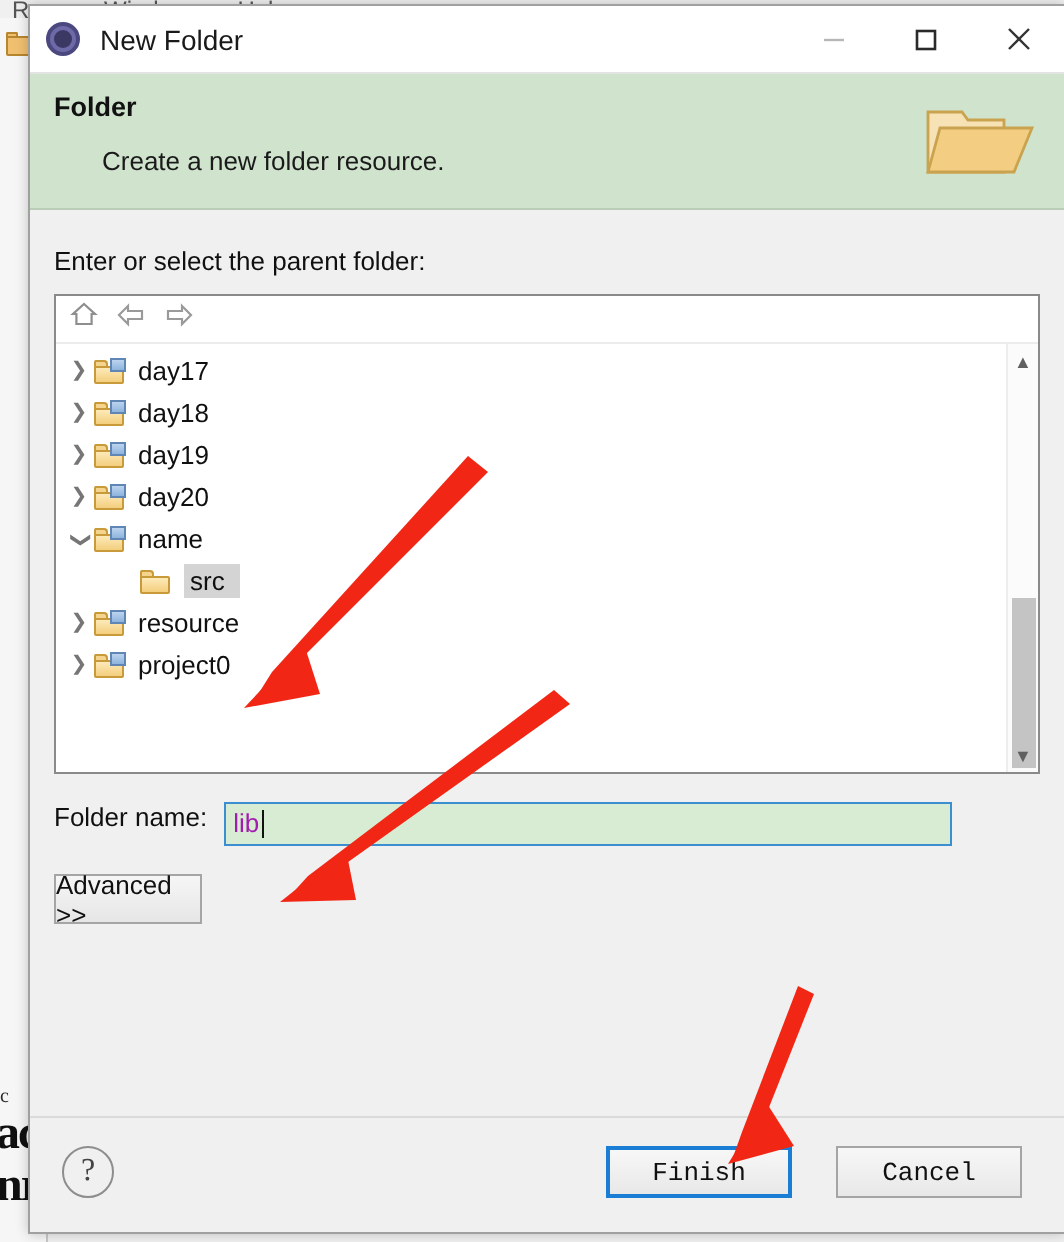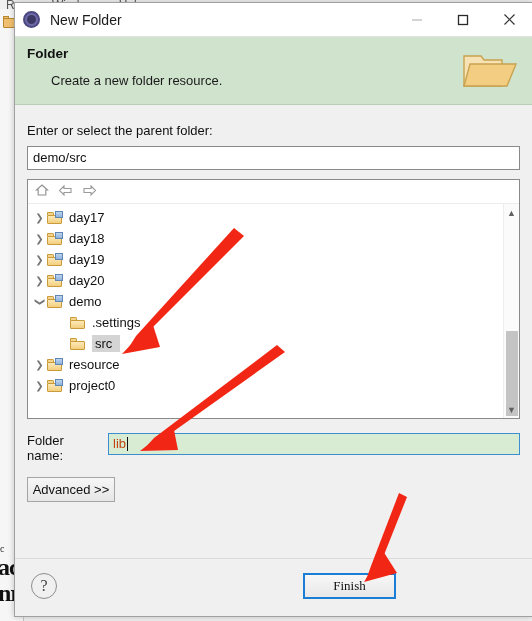--- a/index.html
+++ b/index.html
@@ -198,32 +198,32 @@
     background: #c4c4c4;
   }
   #tscroll .bot { position: absolute; bottom: 0; left: 0; right: 0; }
 
   
   #fname-row {
     margin-top: 14px; display: flex; align-items: flex-start;
   }
   #fname-label { font-size: 13px; color: #101010; margin-right: 8px; }
   #fname-input {
-    flex: none; width: 412px; height: 22px;
+    flex: none; width: 364px; height: 22px;
     background: #d8ecd4; border: 1px solid #3b8ed0;
-    font-size: 13px; color: #c2410c; padding: 0 4px;
+    font-size: 13px; color: #a21caf; padding: 0 4px;
     line-height: 20px; position: relative;
     font-family: "Liberation Sans", sans-serif;
   }
   #fname-caret {
     display: inline-block; width: 1px; height: 14px;
     background: #111; vertical-align: -3px; margin-left: 1px;
   }
   #adv-btn {
-    margin-top: 14px; width: 88px; height: 25px;
+    margin-top: 14px; width: 74px; height: 25px;
     background: linear-gradient(#f6f6f6, #e6e6e6);
     border: 1px solid #a5a5a5;
     font-size: 13px; color: #101010;
     display: flex; align-items: center; justify-content: center;
     font-family: "Liberation Sans", sans-serif;
   }
 
   
   #footer {
     flex: none; height: 58px; border-top: 1px solid #dadada;
@@ -235,21 +235,21 @@
     border: 1px solid #8d8d8d; color: #444;
     display: flex; align-items: center; justify-content: center;
     font-size: 16px; font-family: "Liberation Serif", serif;
   }
   .dbtn {
     position: absolute; top: 14px; height: 26px; width: 93px;
     font-size: 13px; color: #101010;
     display: flex; align-items: center; justify-content: center;
     background: linear-gradient(#f7f7f7, #e8e8e8);
     border: 1px solid #a5a5a5;
-    font-family: Liberation Serif, serif;
+    font-family: Liberation Mono, monospace;
   }
   #finish-btn { right: 136px; border: 2px solid #1a7fd4; }
   #cancel-btn { right: 21px; }
 
   
   #annots { position: absolute; inset: 0; pointer-events: none; }
 </style>
 </head>
 <body>
 
@@ -300,21 +300,20 @@
     <div id="banner-folder">
       <svg width="56" height="44" viewBox="0 0 56 44">
         <path d="M2 8 L2 38 L40 38 L40 12 L22 12 L19 8 Z" fill="#f6e2b4" stroke="#c9a34f" stroke-width="1.4"></path>
         <path d="M8 16 L54 16 L45 38 L2 38 Z" fill="#f2cd82" stroke="#c9a34f" stroke-width="1.4"></path>
       </svg>
     </div>
   </div>
 
   <div id="dlgbody">
     <div id="parent-label">Enter or select the parent folder:</div>
-    <div id="parent-input">demo/src</div>
 
     <div id="tree-wrap">
       <div id="tree-toolbar">
         <span>
           <svg width="14" height="14" viewBox="0 0 14 14">
               <path d="M7 2 L12.5 7 L10.8 7 L10.8 12 L3.2 12 L3.2 7 L1.5 7 Z" fill="none" stroke="#8e8e8e" stroke-width="1.1"></path>
             </svg>
         </span>
         <span>
           <svg width="15" height="13" viewBox="0 0 15 13">
@@ -374,30 +373,21 @@
           </div>
           <div class="trow">
             <span class="twist" style="transform: rotate(90deg);">❯</span>
             <span class="ticon">
               <span class="fi proj">
                 <span class="tab"></span>
                 <span class="body"></span>
                 <span class="badge"></span>
               </span>
             </span>
-            <span class="tlabel">demo</span>
-          </div>
-          <div class="trow child">
-            <span class="ticon">
-              <span class="fi">
-                <span class="tab"></span>
-                <span class="body"></span>
-              </span>
-            </span>
-            <span class="tlabel">.settings</span>
+            <span class="tlabel">name</span>
           </div>
           <div class="trow child selected">
             <span class="ticon">
               <span class="fi">
                 <span class="tab"></span>
                 <span class="body"></span>
               </span>
             </span>
             <span class="tlabel">src</span>
           </div>
@@ -440,20 +430,21 @@
       <div id="fname-label">Folder name:</div>
       <div id="fname-input"><span>lib</span><span id="fname-caret"></span></div>
     </div>
 
     <div id="adv-btn">Advanced &gt;&gt;</div>
   </div>
 
   <div id="footer">
     <div id="help-btn">?</div>
     <div class="dbtn" id="finish-btn">Finish</div>
+    <div class="dbtn" id="cancel-btn">Cancel</div>
   </div>
 </div>
 
 <svg id="annots" width="532" height="621" viewBox="0 0 532 621">
   <g>
     <path d="M234 228 L136 336 L126 352 L140 340 L244 236 Z" fill="#f22614"></path>
     <path d="M152 322 L122 354 L160 347 Z" fill="#f22614"></path>
   </g>
   <g>
     <path d="M277 345 L154 438 L144 449 L160 441 L285 352 Z" fill="#f22614"></path>

